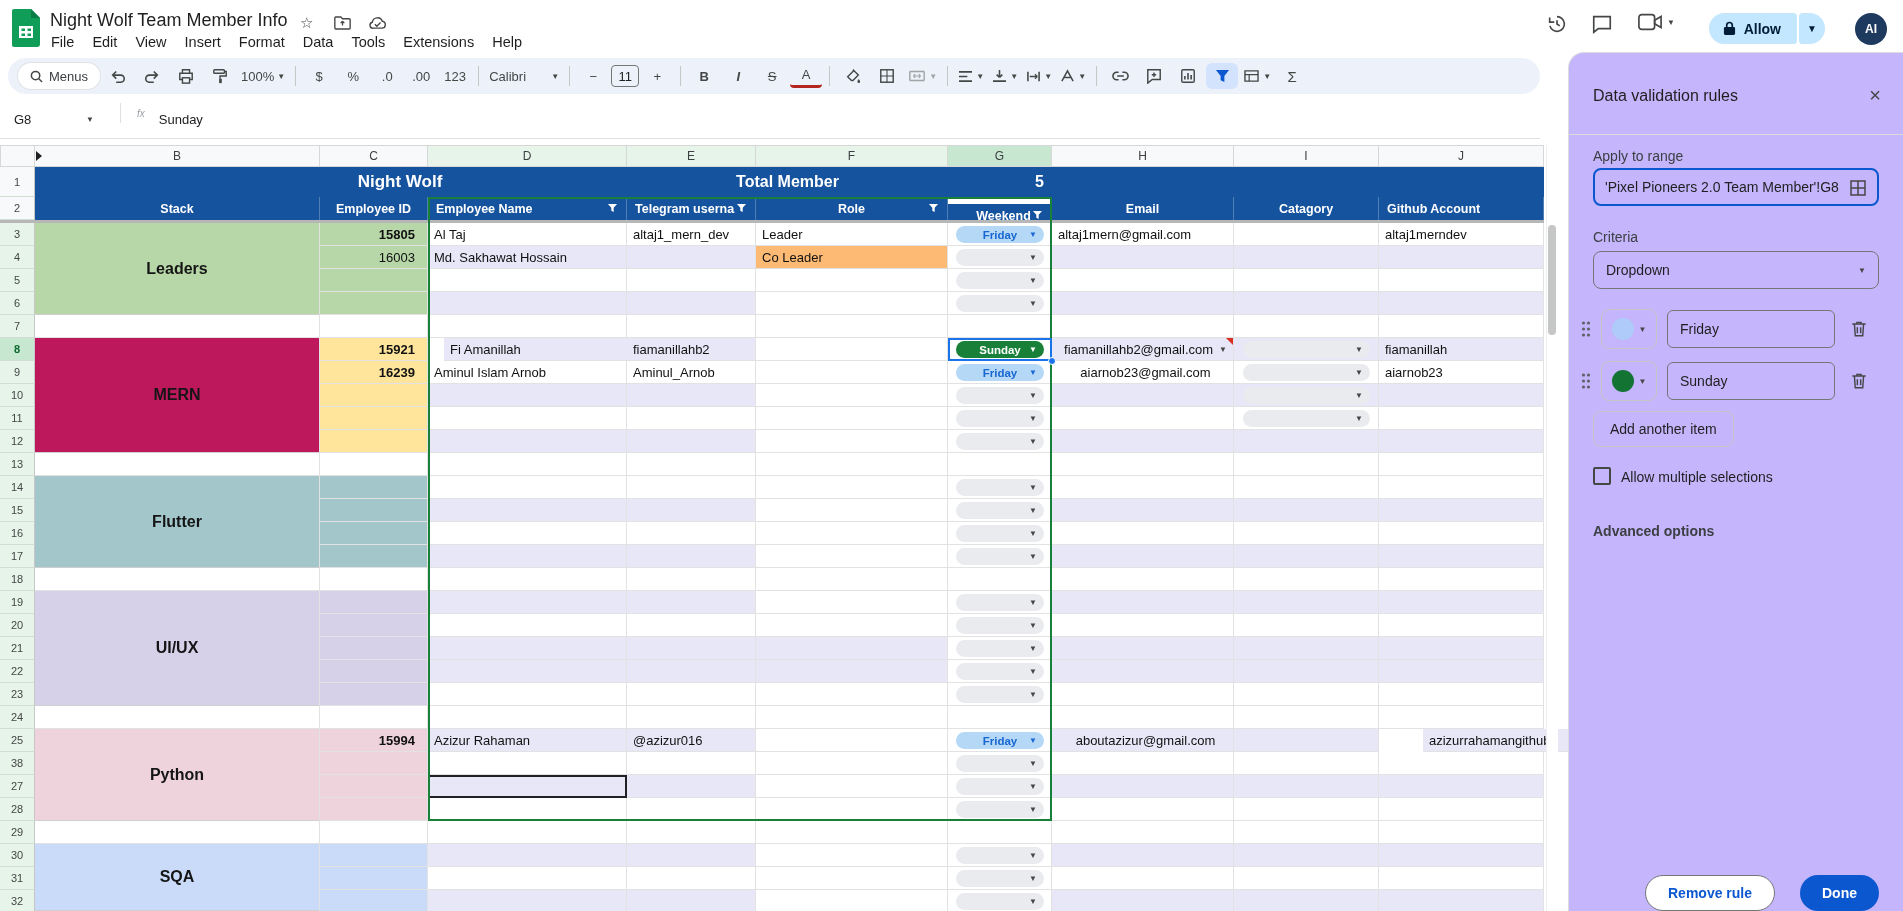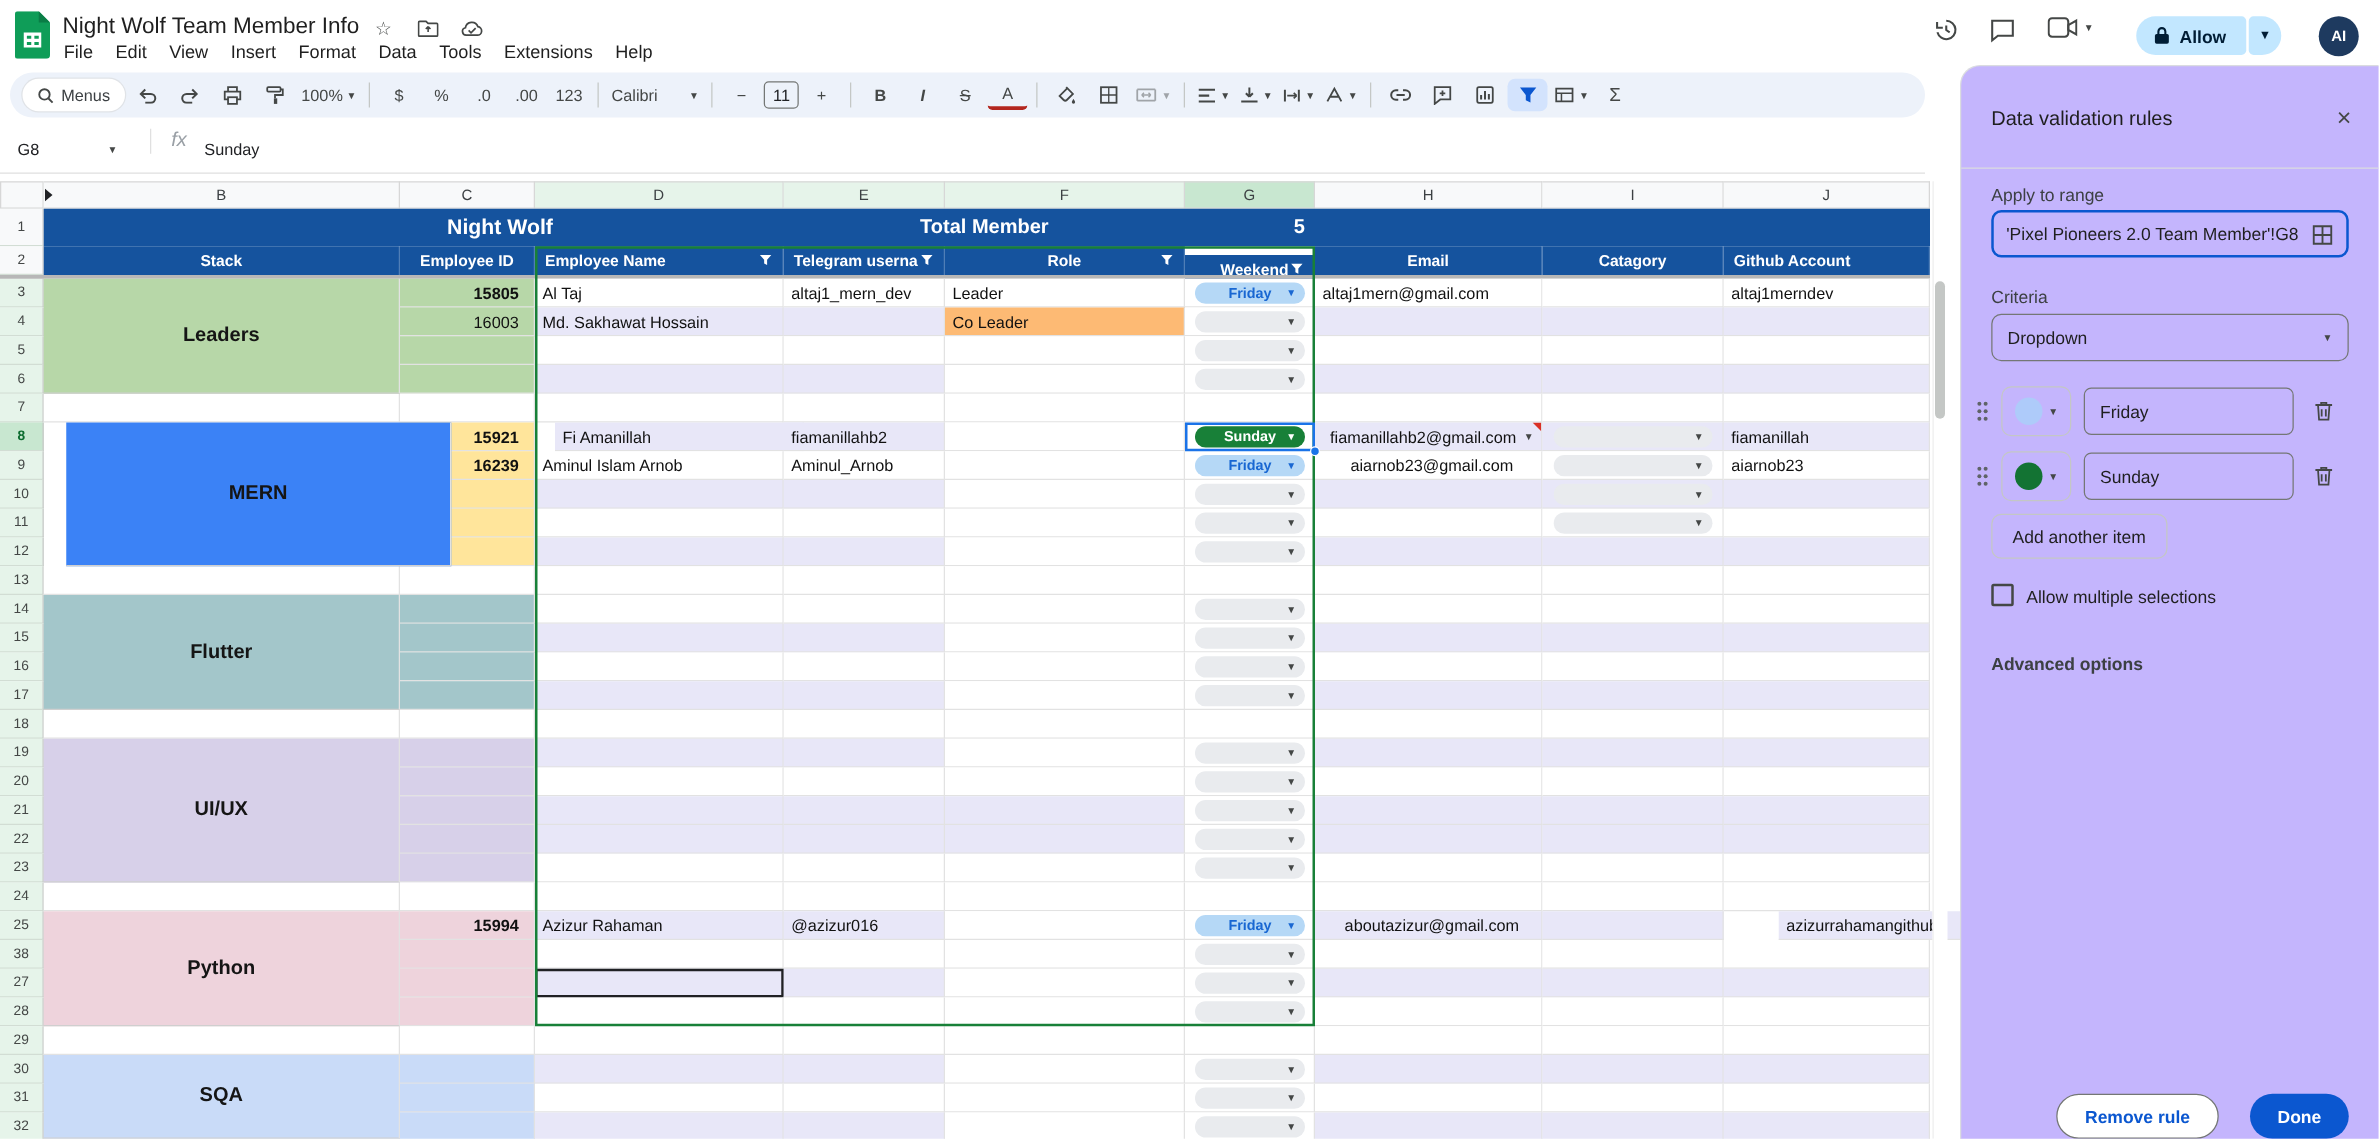--- a/index.html
+++ b/index.html
@@ -32,21 +32,21 @@
   .fs-box{border:1px solid #747775;border-radius:4px;width:26px;height:20px;display:flex;
       align-items:center;justify-content:center;font-size:13px;color:#202124;}
   .t-txt{font-weight:bold;}
   .filter-active{background:#d3e3fd;border-radius:6px;}
   #tb-collapse{position:absolute;right:14px;top:66px;color:#444746;}
   
   #fbar{position:absolute;left:0;top:100px;width:1540px;height:38px;display:flex;align-items:center;
       border-bottom:1px solid #e0e0e0;}
   #namebox{width:80px;display:flex;align-items:center;justify-content:space-between;
       padding:0 8px 0 14px;font-size:13px;color:#202124;}
-  #fx{font-style:italic;color:#9aa0a6;font-size:16px;margin:0 14px 12px 18px;border-left:1px solid #e0e0e0;
+  #fx{font-style:italic;color:#9aa0a6;font-size:10px;margin:0 14px 12px 18px;border-left:1px solid #e0e0e0;
       padding-left:16px;height:20px;display:flex;align-items:center;}
   #fvalue{font-size:13px;color:#202124;}
   
   #grid{position:absolute;left:0;top:0;width:1903px;height:911px;pointer-events:none;}
   #grid>div{position:absolute;box-sizing:border-box;}
   .colhead{background:#f8f9fa;border:1px solid #d7d7d7;border-left:none;color:#3c4043;font-size:12px;
       display:flex;align-items:center;justify-content:center;}
   .gut{background:#e6f4ea;border-bottom:1px solid #d2ddd4;border-right:1px solid #c7c7c7;
       color:#444746;font-size:11px;display:flex;align-items:center;justify-content:center;}
   .cell{border-right:1px solid #e2e2e2;border-bottom:1px solid #e2e2e2;font-size:13px;color:#111;
@@ -748,21 +748,21 @@
     <div class="cell" style="left: 756px; top: 890px; width: 192px; height: 23px; background: rgb(255, 255, 255); padding-left: 6px;"></div>
     <div class="cell" style="left: 948px; top: 890px; width: 104px; height: 23px; background: rgb(255, 255, 255);"></div>
     <div class="pill" style="left: 956px; top: 893px; width: 88px; height: 17px; background: rgb(233, 235, 238); color: rgb(68, 71, 70);">
       <span></span>
       <span class="pc">▼</span>
     </div>
     <div class="cell" style="left: 1052px; top: 890px; width: 182px; height: 23px; background: rgb(232, 231, 248); justify-content: center; padding-left: 6px; position: absolute;"></div>
     <div class="cell" style="left: 1234px; top: 890px; width: 145px; height: 23px; background: rgb(232, 231, 248);"></div>
     <div class="cell" style="left: 1379px; top: 890px; width: 165px; height: 23px; background: rgb(232, 231, 248); padding-left: 6px;"></div>
     <div class="cell group-label" style="left: 35px; top: 223px; width: 285px; height: 92px; background: rgb(183, 215, 168); justify-content: center; border-bottom: 1px solid rgb(207, 207, 207);">Leaders</div>
-    <div class="cell group-label" style="left: 53px; top: 338px; width: 308px; height: 115px; background: #3b82f6; justify-content: center; border-bottom: 1px solid rgb(207, 207, 207);">MERN</div>
+    <div class="cell group-label" style="left: 35px; top: 338px; width: 285px; height: 115px; background: #be185d; justify-content: center; border-bottom: 1px solid rgb(207, 207, 207);">MERN</div>
     <div class="cell group-label" style="left: 35px; top: 476px; width: 285px; height: 92px; background: rgb(163, 198, 202); justify-content: center; border-bottom: 1px solid rgb(207, 207, 207);">Flutter</div>
     <div class="cell group-label" style="left: 35px; top: 591px; width: 285px; height: 115px; background: rgb(215, 208, 233); justify-content: center; border-bottom: 1px solid rgb(207, 207, 207);">UI/UX</div>
     <div class="cell group-label" style="left: 35px; top: 729px; width: 285px; height: 92px; background: rgb(238, 211, 220); justify-content: center; border-bottom: 1px solid rgb(207, 207, 207);">Python</div>
     <div class="cell group-label" style="left: 35px; top: 844px; width: 285px; height: 67px; background: rgb(201, 219, 248); justify-content: center; border-bottom: 1px solid rgb(207, 207, 207);">SQA</div>
     <div style="left: 428px; top: 197px; width: 624px; height: 624px; border: 2px solid rgb(24, 128, 56); background: none; pointer-events: none; z-index: 5;"></div>
     <div style="left: 948px; top: 338px; width: 104px; height: 23px; border: 2px solid rgb(26, 115, 232); background: none; z-index: 6; pointer-events: none;"></div>
     <div style="left: 1048px; top: 357px; width: 8px; height: 8px; background: rgb(26, 115, 232); border: 1.5px solid rgb(255, 255, 255); border-radius: 50%; z-index: 7;"></div>
     <div style="left: 1546px; top: 145px; width: 12px; height: 766px; background: rgb(255, 255, 255); border-left: 1px solid rgb(238, 238, 238);"></div>
     <div style="left: 1548px; top: 225px; width: 8px; height: 110px; background: rgb(196, 199, 197); border-radius: 4px;"></div>
   </div>

